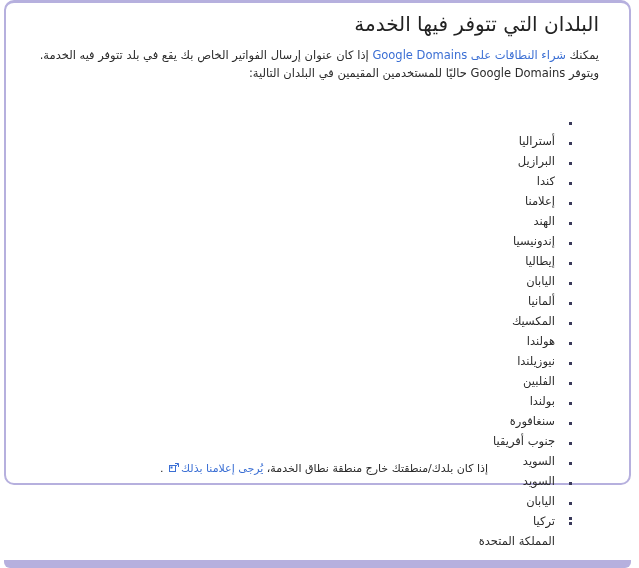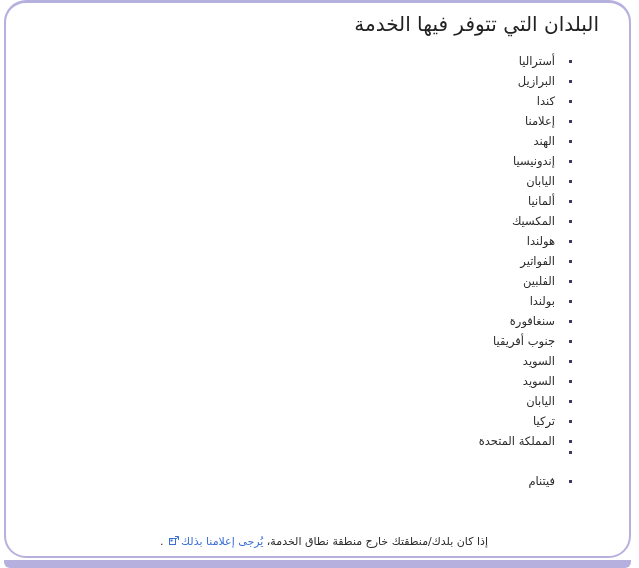--- a/index.html
+++ b/index.html
@@ -12,24 +12,24 @@
     height: 568px;
     overflow: hidden;
     font-family: "DejaVu Sans", "Liberation Sans", sans-serif;
   }
 
   #page-frame {
     position: absolute;
     left: 4px;
     top: 0px;
     width: 627px;
-    height: 558px;
+    height: 485px;
     border: 2px solid #b6b0de;
     border-top: 3px solid #b6b0de;
-    border-radius: 22px;
+    border-radius: 10px;
     box-sizing: border-box;
     background: #ffffff;
     direction: rtl;
     text-align: right;
   }
 
   #bottom-bar {
     position: absolute;
     left: 4px;
     top: 560px;
@@ -117,20 +117,21 @@
   .li-row .bullet-cell i {
     display: block;
     width: 3px;
     height: 3px;
     background: #3a3a5a;
   }
   .li-row .text-cell {
     flex: 0 0 auto;
     margin-right: 10px;
     white-space: nowrap;
+    margin-top: 34px;
   }
 
   p.footnote {
     position: absolute;
     bottom: 6px;
     right: 17px;
     left: 30px;
     font-size: 11px;
     color: #2b2b2b;
     margin: 0;
@@ -148,20 +149,21 @@
   }
 </style>
 </head>
 <body>
 
 <div id="page-frame">
   <div class="content">
 
     <h1 class="page-title">البلدان التي تتوفر فيها الخدمة</h1>
 
+    <p class="intro"><span>يمكنك </span><a class="inline-link" href="#">شراء النطاقات على Google Domains</a><span> إذا كان عنوان إرسال الفواتير الخاص بك يقع في بلد تتوفر فيه الخدمة. ويتوفر Google Domains حاليًا للمستخدمين المقيمين في البلدان التالية:</span></p>
 
     <div class="list-wrap">
       <ul class="country-list" id="country-list">
           <li>
             <div class="li-row">
               <span class="bullet-cell">
                 <i></i>
               </span>
               <span class="text-cell">أستراليا</span>
             </div>
@@ -204,20 +206,28 @@
                 <i></i>
               </span>
               <span class="text-cell">إندونيسيا</span>
             </div>
           </li>
           <li>
             <div class="li-row">
               <span class="bullet-cell">
                 <i></i>
               </span>
+              <span class="text-cell">إيطاليا</span>
+            </div>
+          </li>
+          <li>
+            <div class="li-row">
+              <span class="bullet-cell">
+                <i></i>
+              </span>
               <span class="text-cell">اليابان</span>
             </div>
           </li>
           <li>
             <div class="li-row">
               <span class="bullet-cell">
                 <i></i>
               </span>
               <span class="text-cell">ألمانيا</span>
             </div>
@@ -236,21 +246,21 @@
                 <i></i>
               </span>
               <span class="text-cell">هولندا</span>
             </div>
           </li>
           <li>
             <div class="li-row">
               <span class="bullet-cell">
                 <i></i>
               </span>
-              <span class="text-cell">الفواتير</span>
+              <span class="text-cell">نيوزيلندا</span>
             </div>
           </li>
           <li>
             <div class="li-row">
               <span class="bullet-cell">
                 <i></i>
               </span>
               <span class="text-cell">الفلبين</span>
             </div>
           </li>

